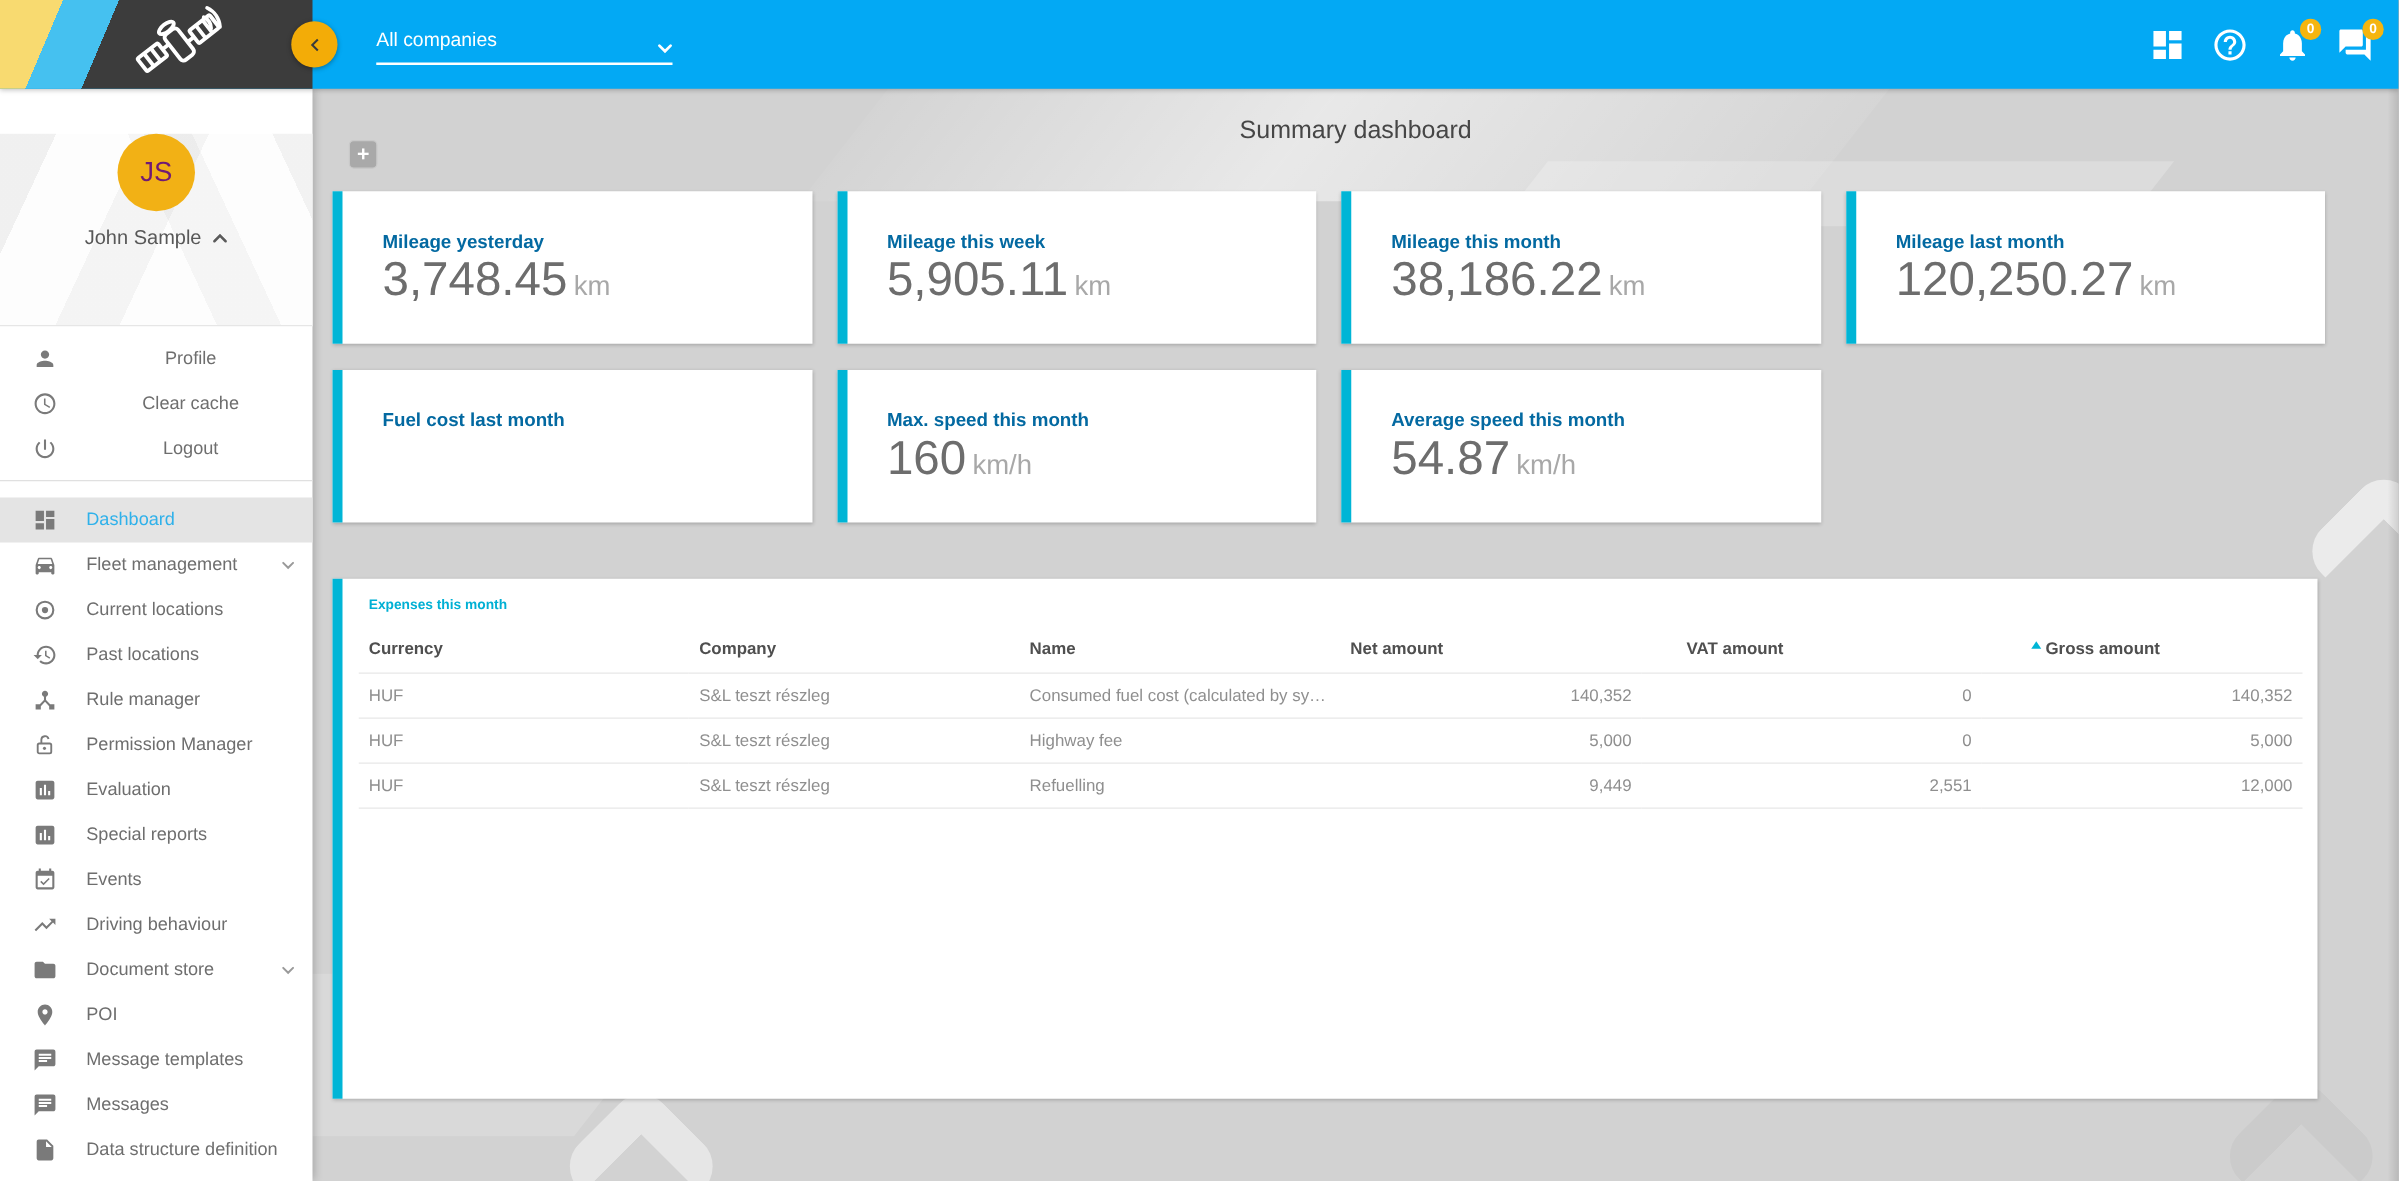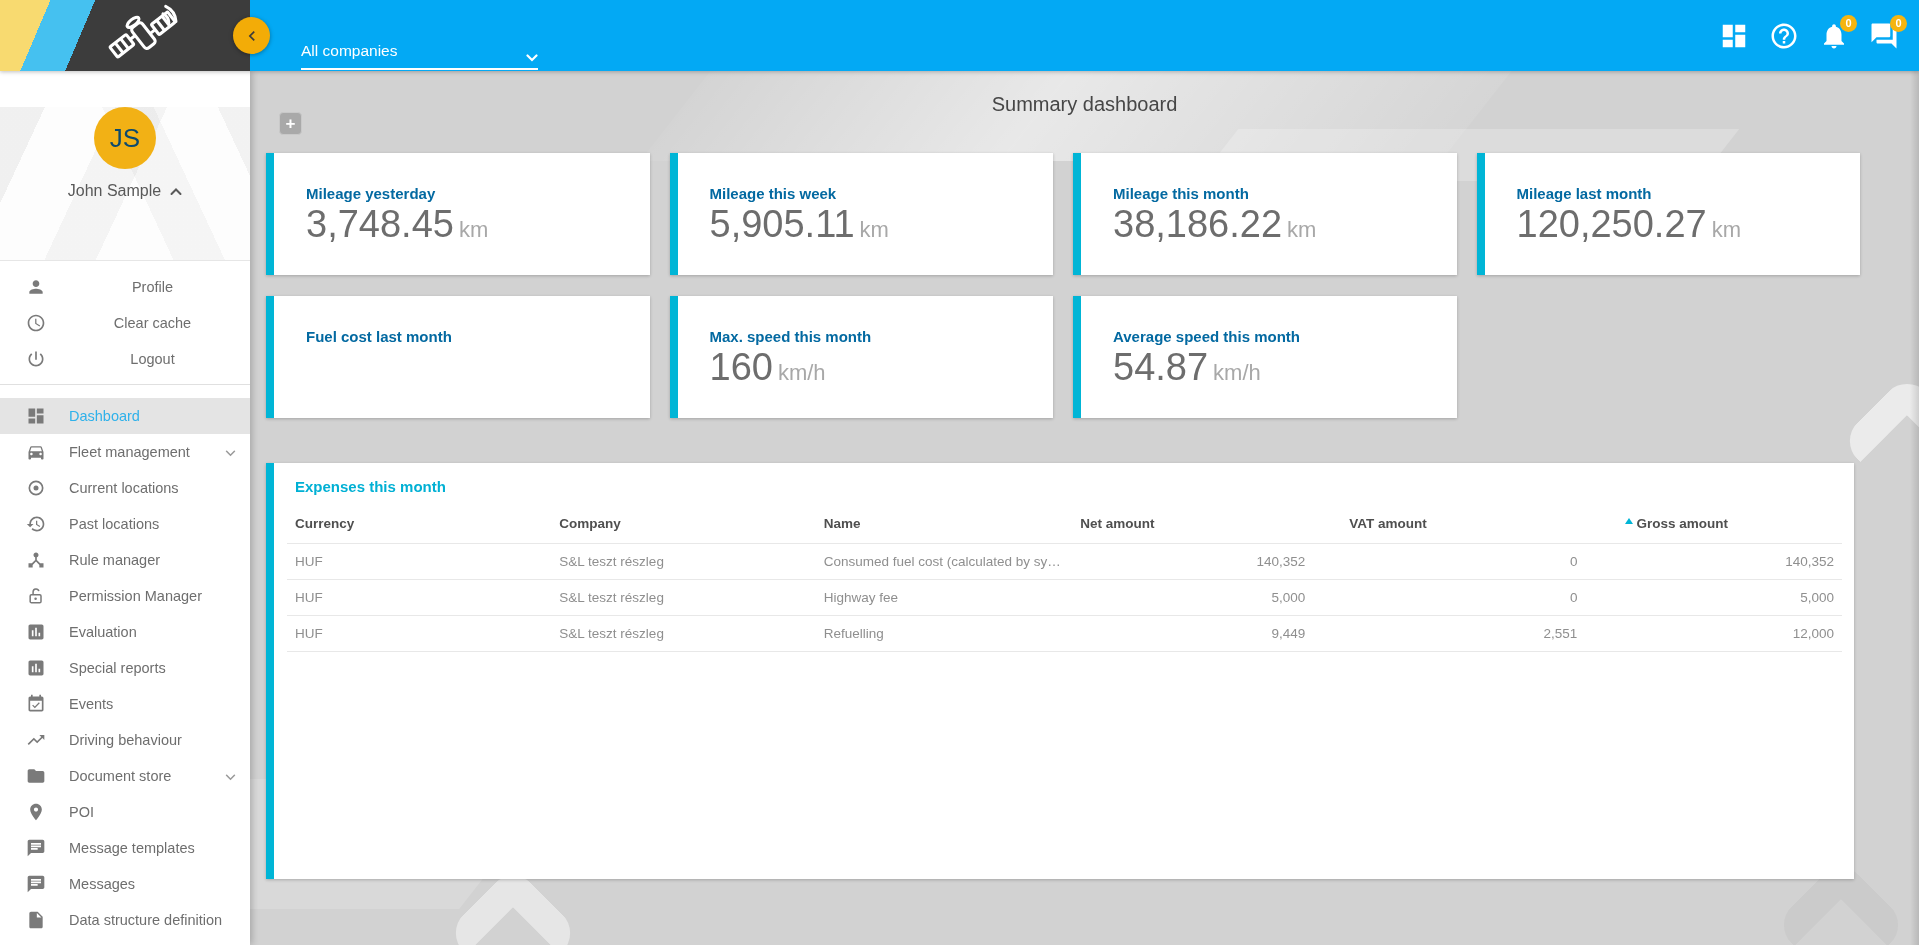--- a/index.html
+++ b/index.html
@@ -10,38 +10,38 @@
   .topbar{position:absolute;top:0;left:0;right:0;height:71px;background:#03a9f4;
           box-shadow:0 1px 4px rgba(0,0,0,.25);z-index:3;}
   .logo{position:absolute;left:0;top:0;width:250px;height:71px;z-index:4;
         background:linear-gradient(113deg,#f8da70 0%,#f8da70 18%,#45c1f0 18%,#45c1f0 34%,#3c3c3c 34%,#3c3c3c 100%);}
   .logo svg{position:absolute;left:103px;top:4px;}
   .collapse-btn{position:absolute;left:233px;top:17px;width:37px;height:37px;border-radius:50%;
         background:#f3ac07;display:flex;align-items:center;justify-content:center;
         box-shadow:0 1px 4px rgba(0,0,0,.35);cursor:pointer;z-index:6;}
   .company-select{position:absolute;left:301px;top:24px;width:237px;height:26px;
         border-bottom:2px solid #fff;color:#fff;font-size:15.5px;
-        display:flex;align-items:flex-start;justify-content:space-between;cursor:pointer;margin-top:18px;}
+        display:flex;align-items:flex-start;justify-content:space-between;cursor:pointer;}
   .company-select .chev-dn{margin-top:6px;}
   .topbar-icons{position:absolute;right:20px;top:0;height:71px;display:flex;align-items:center;gap:20px;z-index:4;}
   .tb-ico{position:relative;width:30px;height:30px;cursor:pointer;color:#fff;}
   .tb-ico svg{width:30px;height:30px;fill:#fff;}
   .badge{position:absolute;top:-6px;right:-8px;min-width:17px;height:17px;border-radius:50%;
          background:#f5b50f;color:#fff;font-size:11px;line-height:17px;text-align:center;font-weight:bold;}
 
   
   .sidebar{position:absolute;left:0;top:71px;width:250px;bottom:0;background:#fff;
            box-shadow:2px 0 7px rgba(0,0,0,.22);z-index:2;}
   .profile{height:153px;border-bottom:1px solid #e6e6e6;text-align:center;
       background:
         linear-gradient(115deg,rgba(0,0,0,.05) 0 14%,transparent 14% 36%,rgba(0,0,0,.035) 36% 52%,transparent 52%),
         linear-gradient(245deg,rgba(0,0,0,.045) 0 10%,transparent 10% 30%,rgba(0,0,0,.03) 30% 46%,transparent 46%),
         #fdfdfd;}
-  .avatar{width:62px;height:62px;border-radius:50%;background:#f2b115;color:#0c4a6e;
-          font-size:26px;line-height:62px;margin:36px auto 0;cursor:pointer;}
+  .avatar{width:62px;height:62px;border-radius:50%;background:#f2b115;color:#701a75;
+          font-size:22px;line-height:62px;margin:36px auto 0;cursor:pointer;}
   .name-row{margin-top:13px;font-size:16px;color:#585858;display:flex;
             align-items:center;justify-content:center;gap:9px;cursor:pointer;}
   .user-menu{padding-top:8px;text-align:center;}
   .menu-item,.nav-item{height:36px;display:flex;align-items:center;
         padding:0 14px 0 26px;color:#6e6e6e;font-size:14.5px;cursor:pointer;}
   .menu-item .ico,.nav-item .ico{width:20px;height:20px;margin-right:23px;color:#7a7a7a;flex:none;}
   .ico svg{width:20px;height:20px;fill:currentColor;display:block;}
   .mi-label,.nav-label{flex:1;white-space:nowrap;overflow:hidden;}
   .sep{border-top:1px solid #e0e0e0;margin:7px 0 0 0;}
   .nav{padding-top:13px;}
@@ -74,21 +74,21 @@
          grid-template-columns:repeat(4,1fr);column-gap:20px;row-gap:21px;z-index:1;}
   .card{height:122px;background:#fff;border-left:8px solid #00b5d6;
         box-shadow:0 1px 3px rgba(0,0,0,.22);box-sizing:border-box;padding:32px 8px 0 32px;}
   .card-label{color:#0369a1;font-weight:bold;font-size:15px;margin-bottom:1px;}
   .card-value{font-size:38px;color:#6d6d6d;line-height:1.15;white-space:nowrap;}
   .card-unit{font-size:22px;color:#a8a8a8;margin-left:5px;}
 
   .panel{position:absolute;left:16px;right:65px;top:392px;height:416px;background:#fff;
          border-left:8px solid #00b5d6;box-shadow:0 1px 3px rgba(0,0,0,.22);
          box-sizing:border-box;padding:13px 12px 0 13px;z-index:1;}
-  .panel-title{color:#00b0d4;font-weight:bold;font-size:15px;margin:2px 0 15px 8px;}
+  .panel-title{color:#00b0d4;font-weight:bold;font-size:11px;margin:2px 0 15px 8px;}
   table.exp{width:100%;border-collapse:collapse;font-size:13.5px;table-layout:fixed;}
   .exp th{text-align:left;color:#4f4f4f;font-weight:bold;padding:6px 8px 12px 8px;}
   .exp td{color:#8f8f8f;padding:10px 8px;border-top:1px solid #e8e8e8;white-space:nowrap;
           overflow:hidden;text-overflow:ellipsis;}
   .exp tr:last-child td{border-bottom:1px solid #e8e8e8;}
   .exp .num{text-align:right;}
   .exp th.h-vat{padding-left:36px;}
   .exp th.h-gross{padding-left:40px;}
   .sort-tri{display:inline-block;width:0;height:0;border-left:4px solid transparent;
             border-right:4px solid transparent;border-bottom:6px solid #00b5d6;

